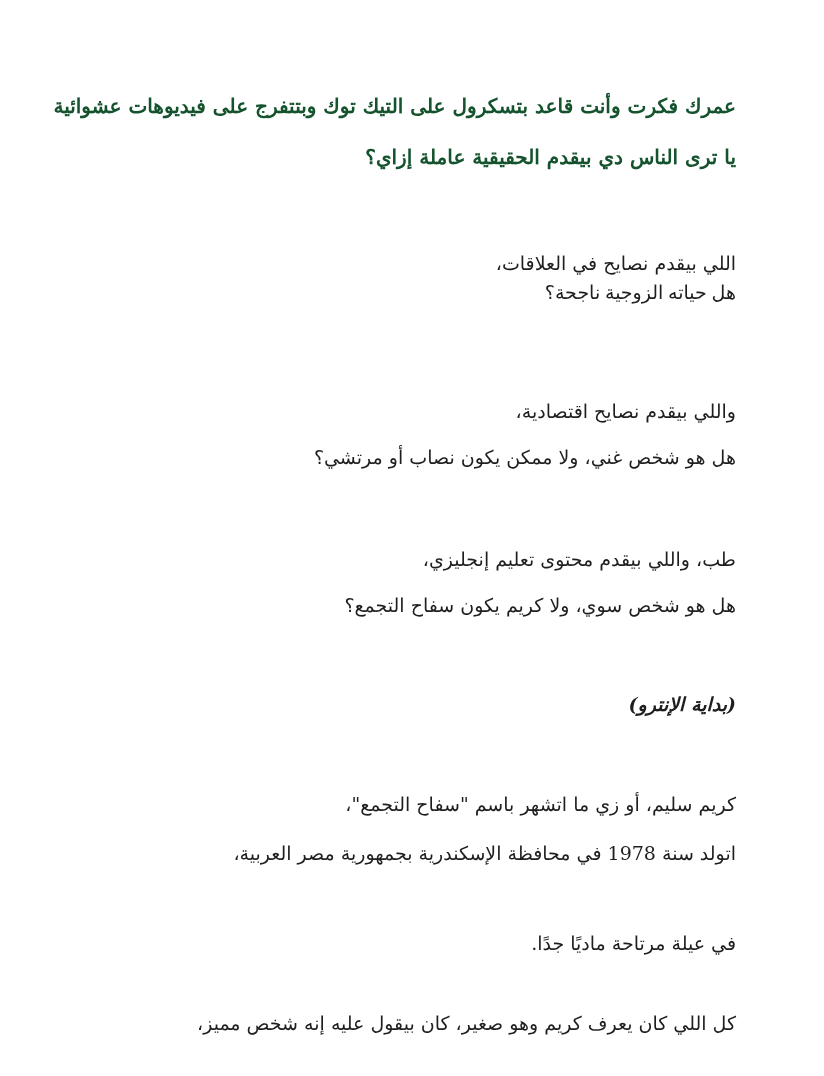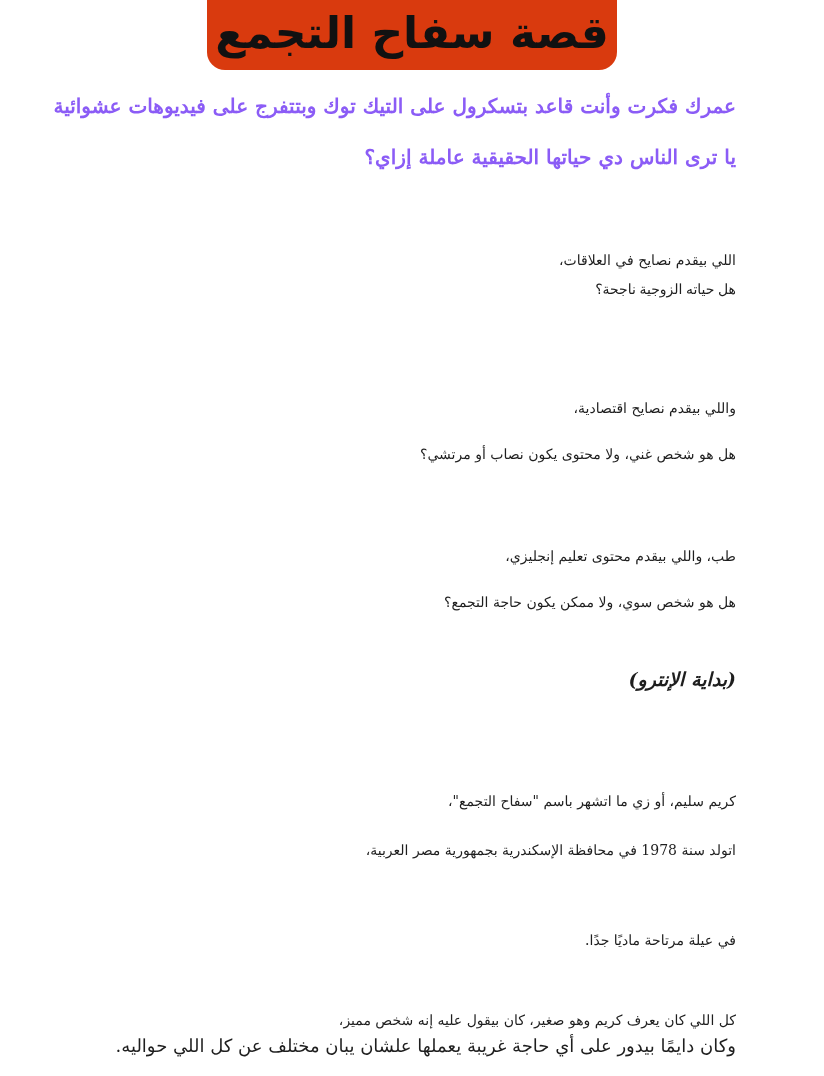--- a/index.html
+++ b/index.html
@@ -44,57 +44,53 @@
       width: 824px;
       height: 1076px;
       direction: rtl;
     }
     .line {
       position: absolute;
       right: 88px;
       white-space: nowrap;
       direction: rtl;
       text-align: right;
-      font-size: 14px;
+      font-size: 19px;
       line-height: 1.2;
     }
     .bold {
       font-weight: bold;
       font-size: 20px;
-      color: #8b5cf6;
+      color: #14532d;
     }
     .italic-heading {
       font-weight: bold;
       font-style: italic;
       font-size: 19px;
     }
   </style>
 </head>
 <body>
 
 <div class="page">
 
-  <div class="banner">
-    <span class="banner-title">قصة سفاح التجمع</span>
-  </div>
 
   <div class="line bold" style="top:94px;">عمرك فكرت وأنت قاعد بتسكرول على التيك توك وبتتفرج على فيديوهات عشوائية</div>
-  <div class="line bold" style="top:145px;">يا ترى الناس دي حياتها الحقيقية عاملة إزاي؟</div>
+  <div class="line bold" style="top:145px;">يا ترى الناس دي بيقدم الحقيقية عاملة إزاي؟</div>
 
   <div class="line" style="top:252px;">اللي بيقدم نصايح في العلاقات،</div>
   <div class="line" style="top:282px;font-family:Liberation Serif, serif;">هل حياته الزوجية ناجحة؟</div>
 
   <div class="line" style="top:400px;">واللي بيقدم نصايح اقتصادية،</div>
-  <div class="line" style="top:446px;">هل هو شخص غني، ولا محتوى يكون نصاب أو مرتشي؟</div>
+  <div class="line" style="top:446px;">هل هو شخص غني، ولا ممكن يكون نصاب أو مرتشي؟</div>
 
   <div class="line" style="top:548px;">طب، واللي بيقدم محتوى تعليم إنجليزي،</div>
-  <div class="line" style="top:594px;">هل هو شخص سوي، ولا ممكن يكون حاجة التجمع؟</div>
+  <div class="line" style="top:594px;">هل هو شخص سوي، ولا كريم يكون سفاح التجمع؟</div>
 
-  <div class="line italic-heading" style="top:668px;">(بداية الإنترو)</div>
+  <div class="line italic-heading" style="top:693px;">(بداية الإنترو)</div>
 
   <div class="line" style="top:793px;">كريم سليم، أو زي ما اتشهر باسم "سفاح التجمع"،</div>
   <div class="line" style="top:842px;">اتولد سنة 1978 في محافظة الإسكندرية بجمهورية مصر العربية،</div>
   <div class="line" style="top:932px;">في عيلة مرتاحة ماديًا جدًا.</div>
 
   <div class="line" style="top:988px;margin-top:24px;">كل اللي كان يعرف كريم وهو صغير، كان بيقول عليه إنه شخص مميز،</div>
-  <div class="line" style="top:1035px; font-size:18px;">وكان دايمًا بيدور على أي حاجة غريبة يعملها علشان يبان مختلف عن كل اللي حواليه.</div>
 
 </div>
 
 </body></html>

